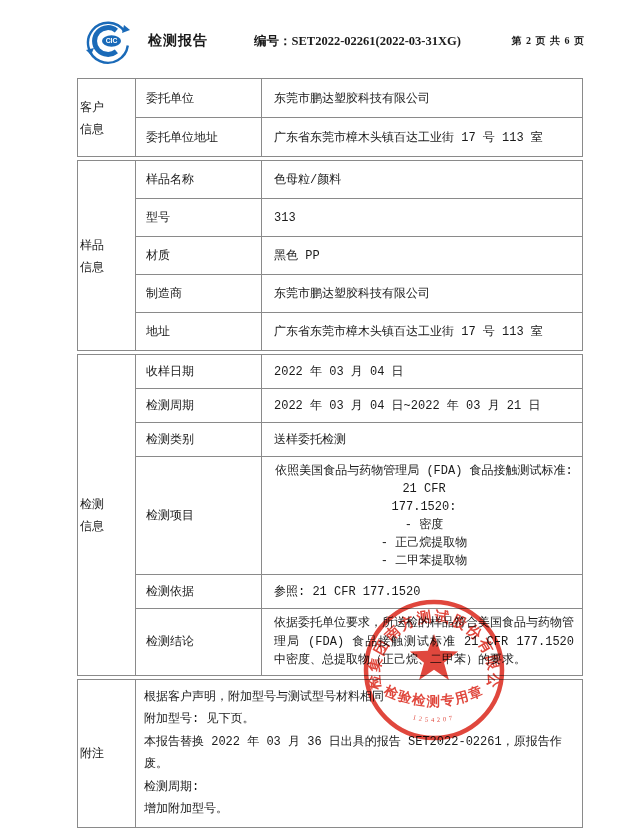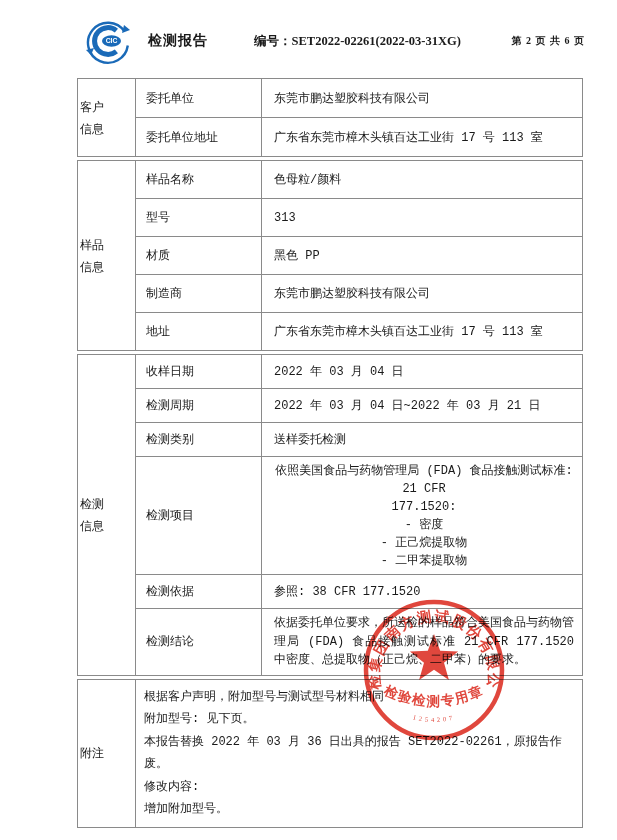--- a/index.html
+++ b/index.html
@@ -129,40 +129,40 @@
         <td class="val item-cell">
           <div>依照美国食品与药物管理局 (FDA) 食品接触测试标准: 21 CFR</div>
           <div>177.1520:</div>
           <div>- 密度</div>
           <div>- 正己烷提取物</div>
           <div>- 二甲苯提取物</div>
         </td>
       </tr>
       <tr class="h25">
         <td class="lbl">检测依据</td>
-        <td class="val">参照: 38 CFR 177.1520</td>
+        <td class="val">参照: 21 CFR 177.1520</td>
       </tr>
       <tr>
         <td class="lbl">检测结论</td>
         <td class="val concl">依据委托单位要求，所送检的样品符合美国食品与药物管理局 (FDA) 食品接触测试标准 21 CFR 177.1520 中密度、总提取物（正己烷、二甲苯）的要求。</td>
       </tr>
     </tbody>
   </table>
 
   <table class="tbl">
     <tbody>
       <tr>
         <td class="sec">
           <div>附注</div>
         </td>
         <td class="val notes-val" colspan="2">
           <div>根据客户声明，附加型号与测试型号材料相同</div>
           <div>附加型号: 见下页。</div>
           <div>本报告替换 2022 年 03 月 36 日出具的报告 SET2022-02261，原报告作废。</div>
-          <div>修改内容:</div>
+          <div>检测周期:</div>
           <div>增加附加型号。</div>
         </td>
       </tr>
     </tbody>
   </table>
 
   <div class="sig-area">
     <div class="sig-row">
 
       <span class="sig s1">赵亮</span>

